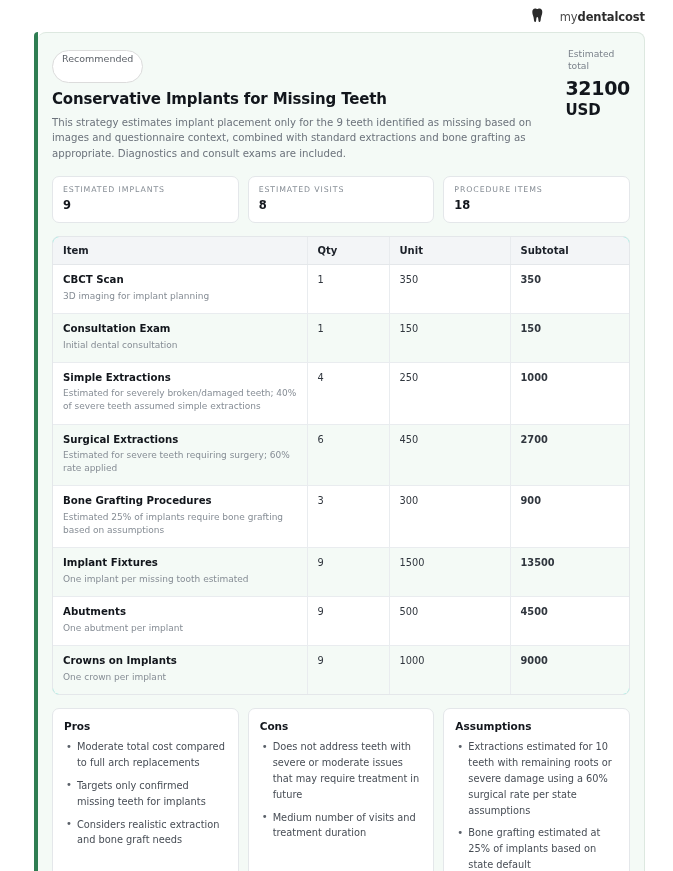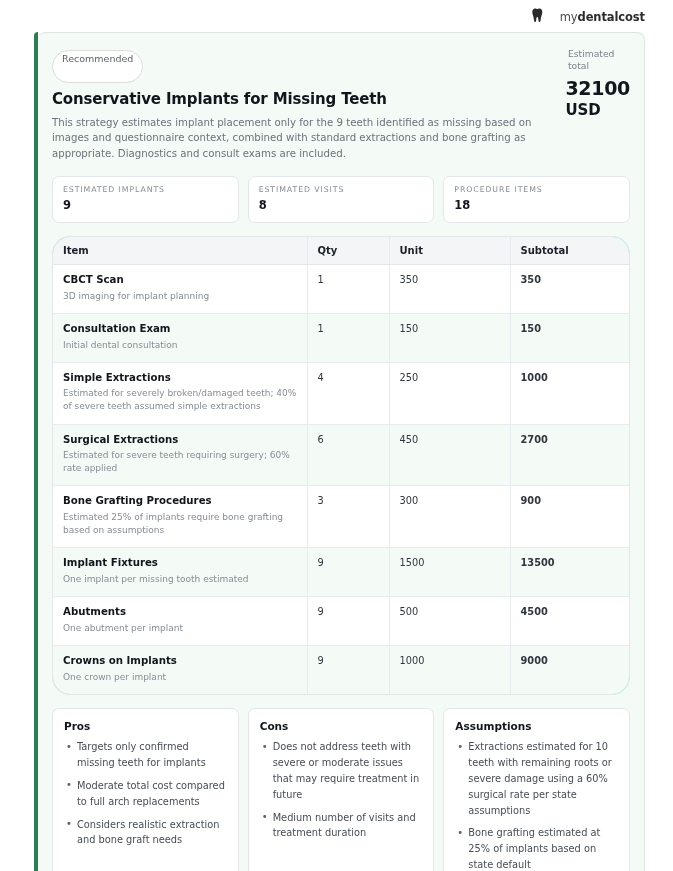--- a/index.html
+++ b/index.html
@@ -159,21 +159,21 @@
     font-weight: 700;
     color: #12161c;
     line-height: 1.2;
   }
 
   
   .table-wrap {
     margin-top: 13px;
     background: #5eead4;
     border: 1px solid #e4e7ea;
-    border-radius: 18px;
+    border-radius: 7px;
     overflow: hidden;
   }
   table.items {
     width: 100%;
     border-collapse: collapse;
     table-layout: fixed;
   }
   table.items th {
     text-align: left;
     font-size: 10px;
@@ -395,22 +395,22 @@
             <td class="c-sub">9000</td>
           </tr>
         </tbody>
       </table>
     </div>
 
     <div class="panels">
       <div class="panel">
         <div class="panel-title">Pros</div>
         <ul>
+          <li>Moderate total cost compared to full arch replacements</li>
           <li>Targets only confirmed missing teeth for implants</li>
-          <li>Moderate total cost compared to full arch replacements</li>
           <li>Considers realistic extraction and bone graft needs</li>
         </ul>
       </div>
       <div class="panel">
         <div class="panel-title">Cons</div>
         <ul>
           <li>Does not address teeth with severe or moderate issues that may require treatment in future</li>
           <li>Medium number of visits and treatment duration</li>
         </ul>
       </div>

